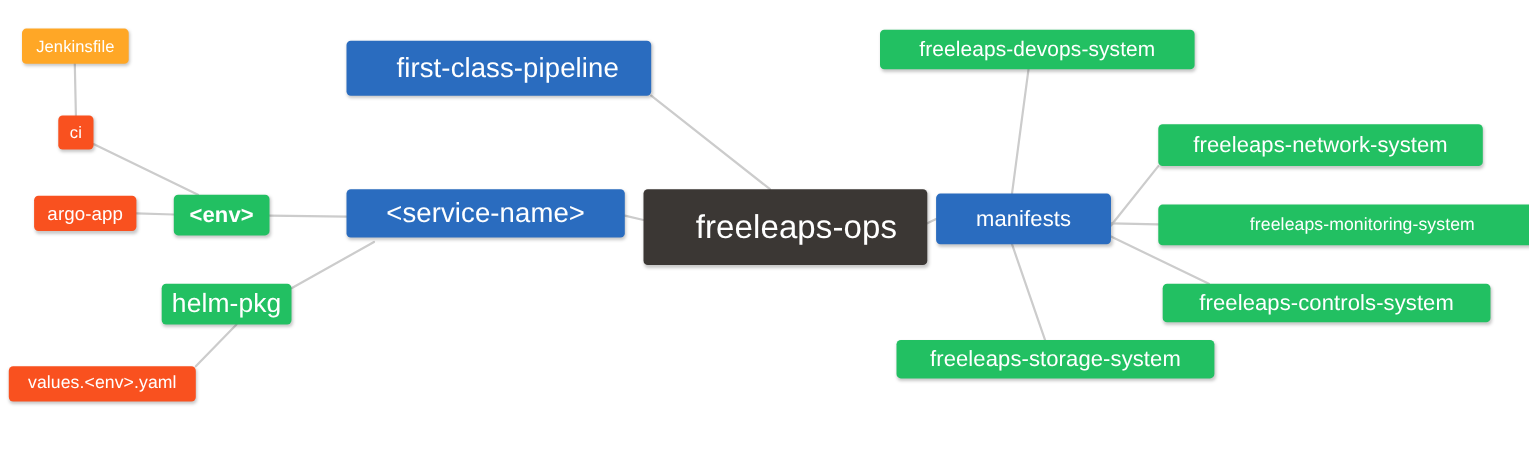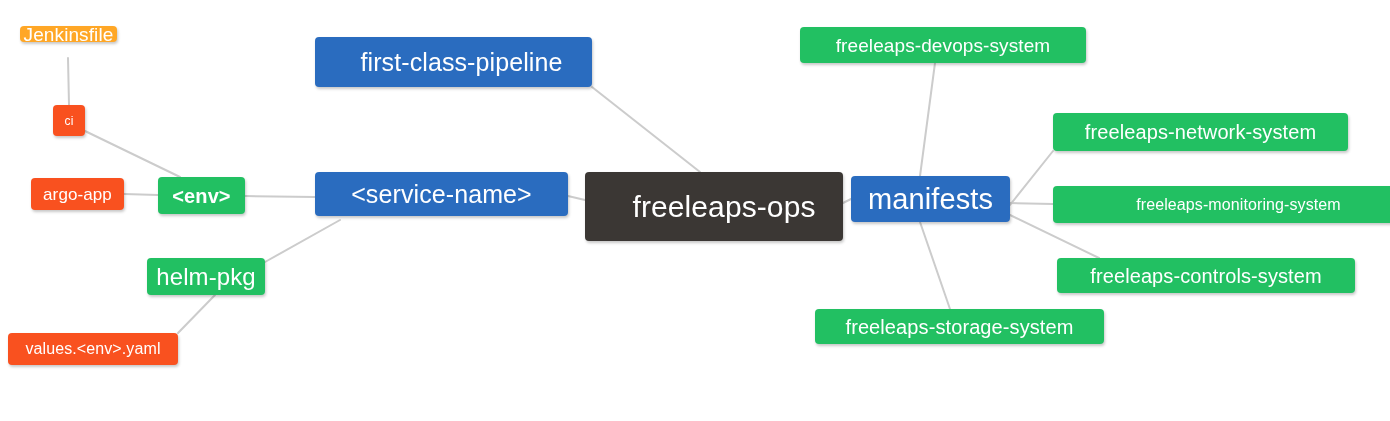--- a/index.html
+++ b/index.html
@@ -53,21 +53,21 @@
   <div id="node-layer">
       <div class="node n-root" style="left: 585px; top: 172px; width: 258px; height: 69px; font-size: 30px; padding-left: 20px;">
         <span>freeleaps-ops</span>
       </div>
       <div class="node n-blue" style="left: 315px; top: 37px; width: 277px; height: 50px; font-size: 25px; padding-left: 16px;">
         <span>first-class-pipeline</span>
       </div>
       <div class="node n-blue" style="left: 315px; top: 172px; width: 253px; height: 44px; font-size: 25px;">
         <span>&lt;service-name&gt;</span>
       </div>
-      <div class="node n-blue" style="left: 851px; top: 176px; width: 159px; height: 46px; font-size: 29px;">
+      <div class="node n-blue" style="left: 851px; top: 176px; width: 159px; height: 46px; font-size: 20px;">
         <span>manifests</span>
       </div>
       <div class="node n-green" style="left: 158px; top: 177px; width: 87px; height: 37px; font-size: 20px; font-weight: bold;">
         <span>&lt;env&gt;</span>
       </div>
       <div class="node n-green" style="left: 147px; top: 258px; width: 118px; height: 37px; font-size: 24px;">
         <span>helm-pkg</span>
       </div>
       <div class="node n-green" style="left: 800px; top: 27px; width: 286px; height: 36px; font-size: 19px;">
         <span>freeleaps-devops-system</span>
@@ -77,24 +77,24 @@
       </div>
       <div class="node n-green" style="left: 1053px; top: 186px; width: 371px; height: 37px; font-size: 16px;">
         <span>freeleaps-monitoring-system</span>
       </div>
       <div class="node n-green" style="left: 1057px; top: 258px; width: 298px; height: 35px; font-size: 20px;">
         <span>freeleaps-controls-system</span>
       </div>
       <div class="node n-green" style="left: 815px; top: 309px; width: 289px; height: 35px; font-size: 20px;">
         <span>freeleaps-storage-system</span>
       </div>
-      <div class="node n-orange" style="left: 20px; top: 26px; width: 97px; height: 16px; font-size: 19px;">
+      <div class="node n-orange" style="left: 20px; top: 26px; width: 97px; height: 32px; font-size: 15px;">
         <span>Jenkinsfile</span>
       </div>
-      <div class="node n-red" style="left: 53px; top: 105px; width: 32px; height: 31px; font-size: 12px;">
+      <div class="node n-red" style="left: 53px; top: 105px; width: 32px; height: 31px; font-size: 15px;">
         <span>ci</span>
       </div>
       <div class="node n-red" style="left: 31px; top: 178px; width: 93px; height: 32px; font-size: 17px; text-align: center;">
         <span>argo-app</span>
       </div>
       <div class="node n-red" style="left: 8px; top: 333px; width: 170px; height: 32px; font-size: 16px;">
         <span>values.&lt;env&gt;.yaml</span>
       </div>
     </div>
 </div>

